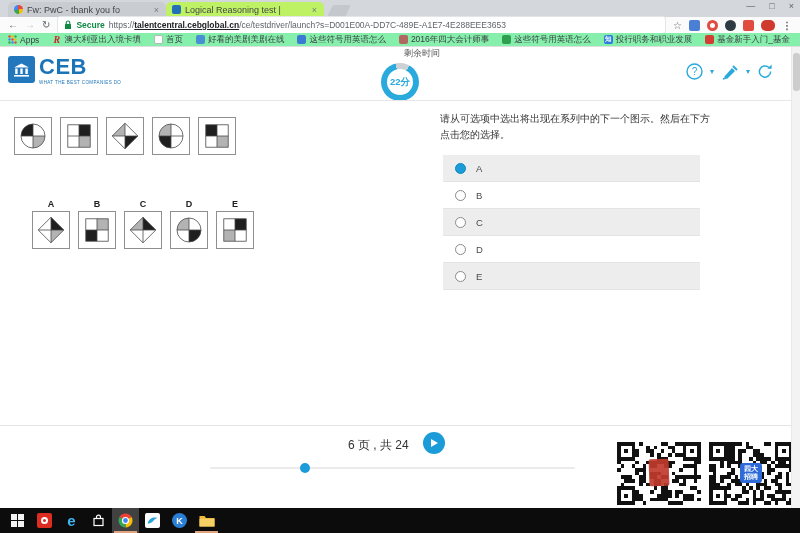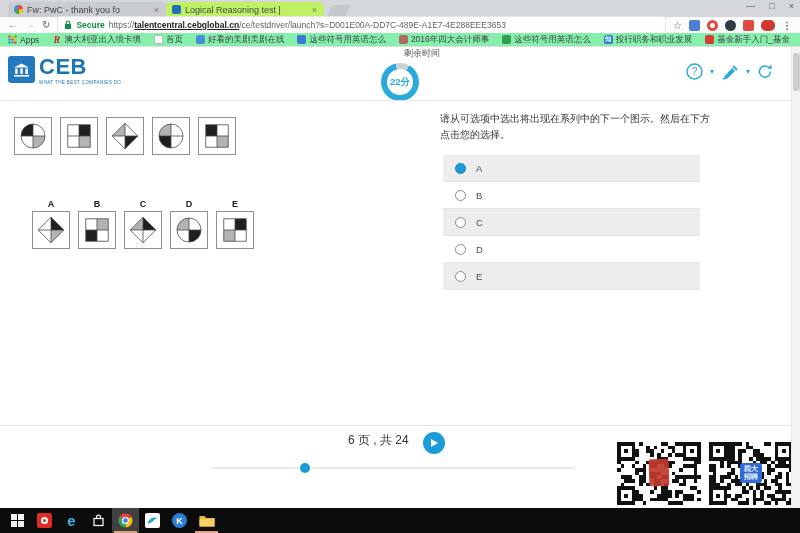--- a/index.html
+++ b/index.html
@@ -75,21 +75,21 @@
   .prompt{position:absolute;left:440px;top:111px;width:272px;font-size:10px;line-height:1.6;color:#333;}
 
   .answers{position:absolute;left:443px;top:155px;width:257px;}
   .answer-row{height:27px;display:flex;align-items:center;padding-left:12px;border-bottom:1px solid #e4e4e4;}
   .answer-row.odd{background:#ededed;}
   .answer-row.even{background:#fff;}
   .radio{width:11px;height:11px;border:1px solid #8a8a8a;border-radius:50%;background:#fff;flex:0 0 11px;}
   .radio.selected{background:#1b9bd7;border-color:#1187bf;}
   .answer-label{margin-left:10px;font-size:9.5px;color:#4a4a4a;}
 
-  .pagenav{position:absolute;left:348px;top:432px;display:flex;align-items:flex-start;gap:14px;}
+  .pagenav{position:absolute;left:348px;top:432px;display:flex;align-items:flex-end;gap:14px;}
   .page-text{font-size:12px;color:#333;}
   .play-btn{width:22px;height:22px;border-radius:50%;background:#1b9bd7;display:flex;align-items:center;justify-content:center;}
   .play-tri{width:0;height:0;border-left:7px solid #fff;border-top:4.5px solid transparent;border-bottom:4.5px solid transparent;margin-left:2px;}
 
   .slider-track{position:absolute;left:210px;top:467px;width:365px;height:2px;background:#ebebeb;border-radius:1px;}
   .slider-dot{position:absolute;top:463px;width:10px;height:10px;border-radius:50%;background:#1b9bd7;}
 
   .qr{position:absolute;top:442px;width:84px;height:63px;background:#fff;}
   .qr svg{display:block;}
   #qr-left{left:617px;}

